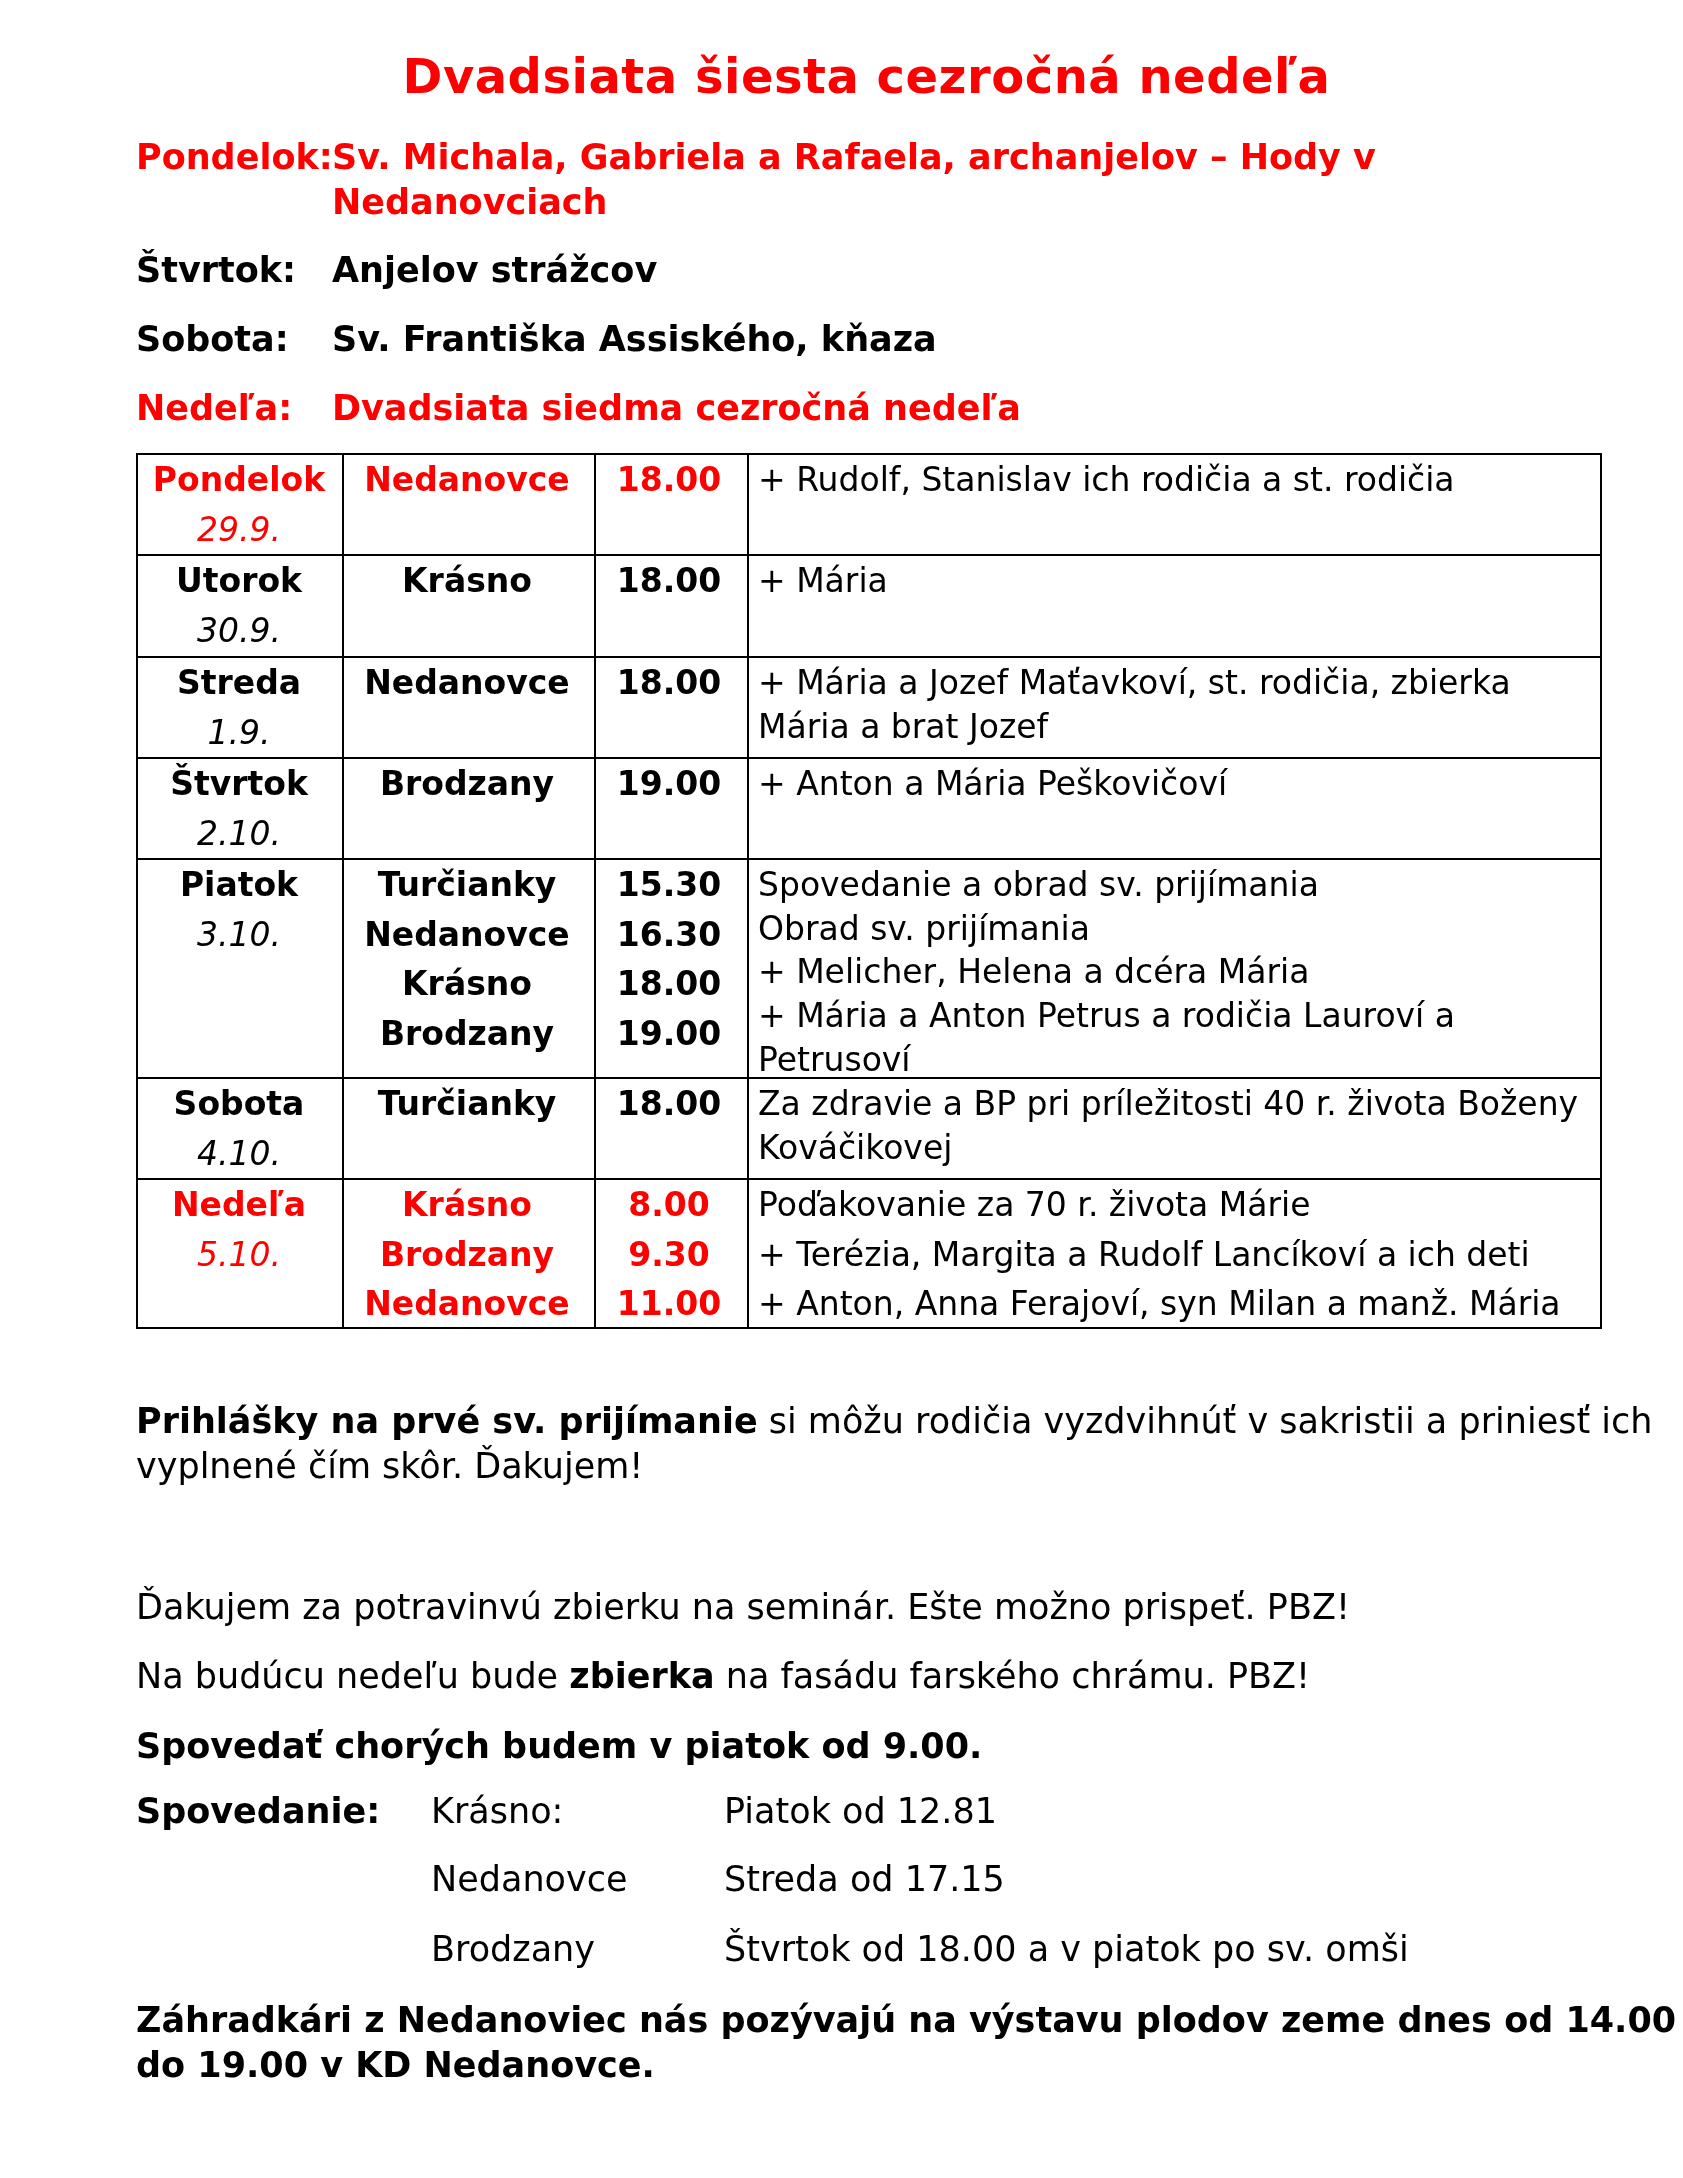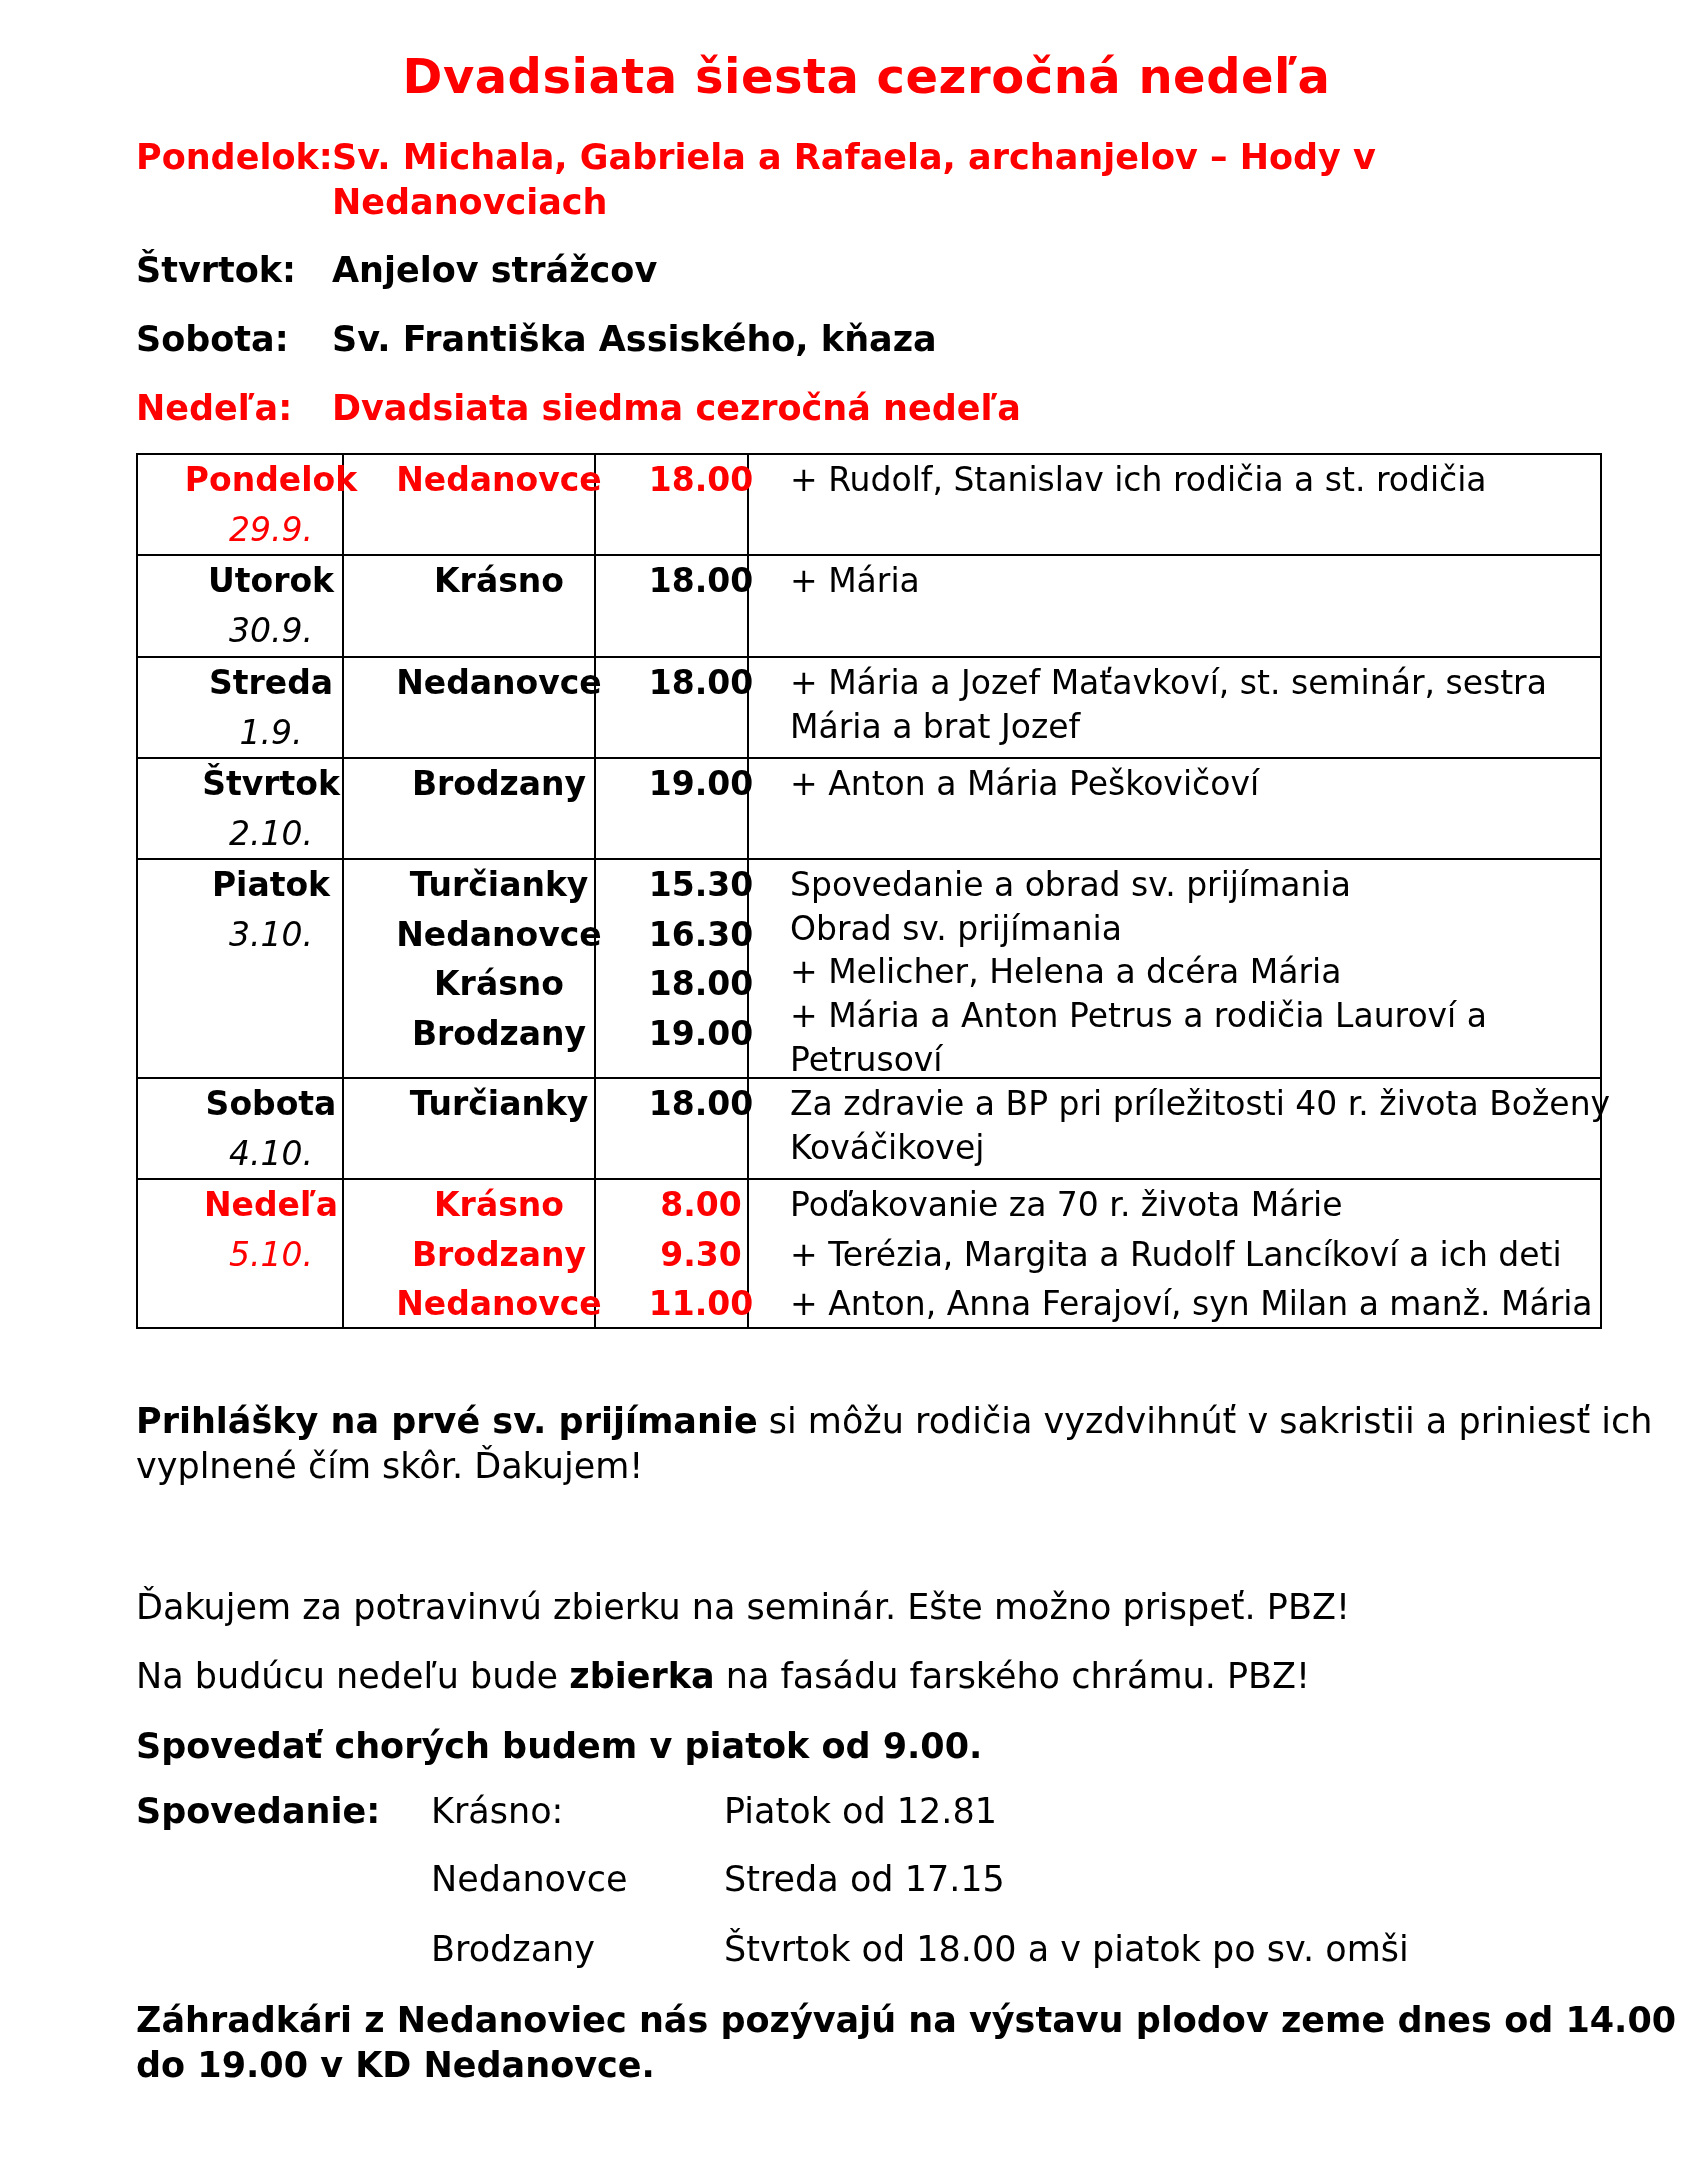--- a/index.html
+++ b/index.html
@@ -8,21 +8,21 @@
   .abs { position:absolute; white-space:nowrap; }
   .red { color:#ff0000; }
   .b { font-weight:bold; }
   .title { left:0; width:1733px; top:48px; text-align:center; font-size:48px; font-weight:bold; color:#ff0000; letter-spacing:0.5px; }
   .hdr { font-size:35px; font-weight:bold; }
   .hdr-label { left:136px; }
   .hdr-val { left:332px; }
   .tbl { position:absolute; left:136px; top:453px; width:1466px; height:876px; border:2px solid #000; box-sizing:border-box; }
   .vline { position:absolute; top:0; bottom:0; width:2px; background:#000; }
   .hline { position:absolute; left:0; right:0; height:2px; background:#000; }
-  .cell { position:absolute; font-size:33px; line-height:50px;padding-left:32px; }
+  .cell { position:absolute; font-size:33px; line-height:50px; }
   .ctr { text-align:center; }
   .day { font-weight:bold; }
   .date { font-weight:normal;font-style:italic; }
   .place { font-weight:bold; }
   .time { font-weight:bold; }
   .intent { font-weight:normal; line-height:44px; }
   .para { font-size:35px; line-height:46px; left:136px; }
   .confess { font-size:35px; }
 </style>
 </head>
@@ -63,21 +63,21 @@
     <div class="abs cell intent" style="left: 758px; width: 842px; top: 458px;">+ Rudolf, Stanislav ich rodičia a st. rodičia</div>
     <div class="abs cell ctr day" style="left: 138px; width: 202px; top: 556px;">Utorok</div>
     <div class="abs cell ctr date" style="left: 138px; width: 202px; top: 606px;">30.9.</div>
     <div class="abs cell ctr place" style="left: 342px; width: 250px; top: 556px;">Krásno</div>
     <div class="abs cell ctr time" style="left: 594px; width: 150px; top: 556px;">18.00</div>
     <div class="abs cell intent" style="left: 758px; width: 842px; top: 559px;">+ Mária</div>
     <div class="abs cell ctr day" style="left: 138px; width: 202px; top: 658px;">Streda</div>
     <div class="abs cell ctr date" style="left: 138px; width: 202px; top: 708px;">1.9.</div>
     <div class="abs cell ctr place" style="left: 342px; width: 250px; top: 658px;">Nedanovce</div>
     <div class="abs cell ctr time" style="left: 594px; width: 150px; top: 658px;">18.00</div>
-    <div class="abs cell intent" style="left: 758px; width: 842px; top: 661px;">+ Mária a Jozef Maťavkoví, st. seminár, sestra</div>
+    <div class="abs cell intent" style="left: 758px; width: 842px; top: 661px;">+ Mária a Jozef Maťavkoví, st. rodičia, zbierka</div>
     <div class="abs cell intent" style="left: 758px; width: 842px; top: 705px;">Mária a brat Jozef</div>
     <div class="abs cell ctr day" style="left: 138px; width: 202px; top: 759px;">Štvrtok</div>
     <div class="abs cell ctr date" style="left: 138px; width: 202px; top: 809px;">2.10.</div>
     <div class="abs cell ctr place" style="left: 342px; width: 250px; top: 759px;">Brodzany</div>
     <div class="abs cell ctr time" style="left: 594px; width: 150px; top: 759px;">19.00</div>
     <div class="abs cell intent" style="left: 758px; width: 842px; top: 762px;">+ Anton a Mária Peškovičoví</div>
     <div class="abs cell ctr day" style="left: 138px; width: 202px; top: 860px;">Piatok</div>
     <div class="abs cell ctr date" style="left: 138px; width: 202px; top: 910px;">3.10.</div>
     <div class="abs cell ctr place" style="left: 342px; width: 250px; top: 860px;">Turčianky</div>
     <div class="abs cell ctr time" style="left: 594px; width: 150px; top: 860px;">15.30</div>

